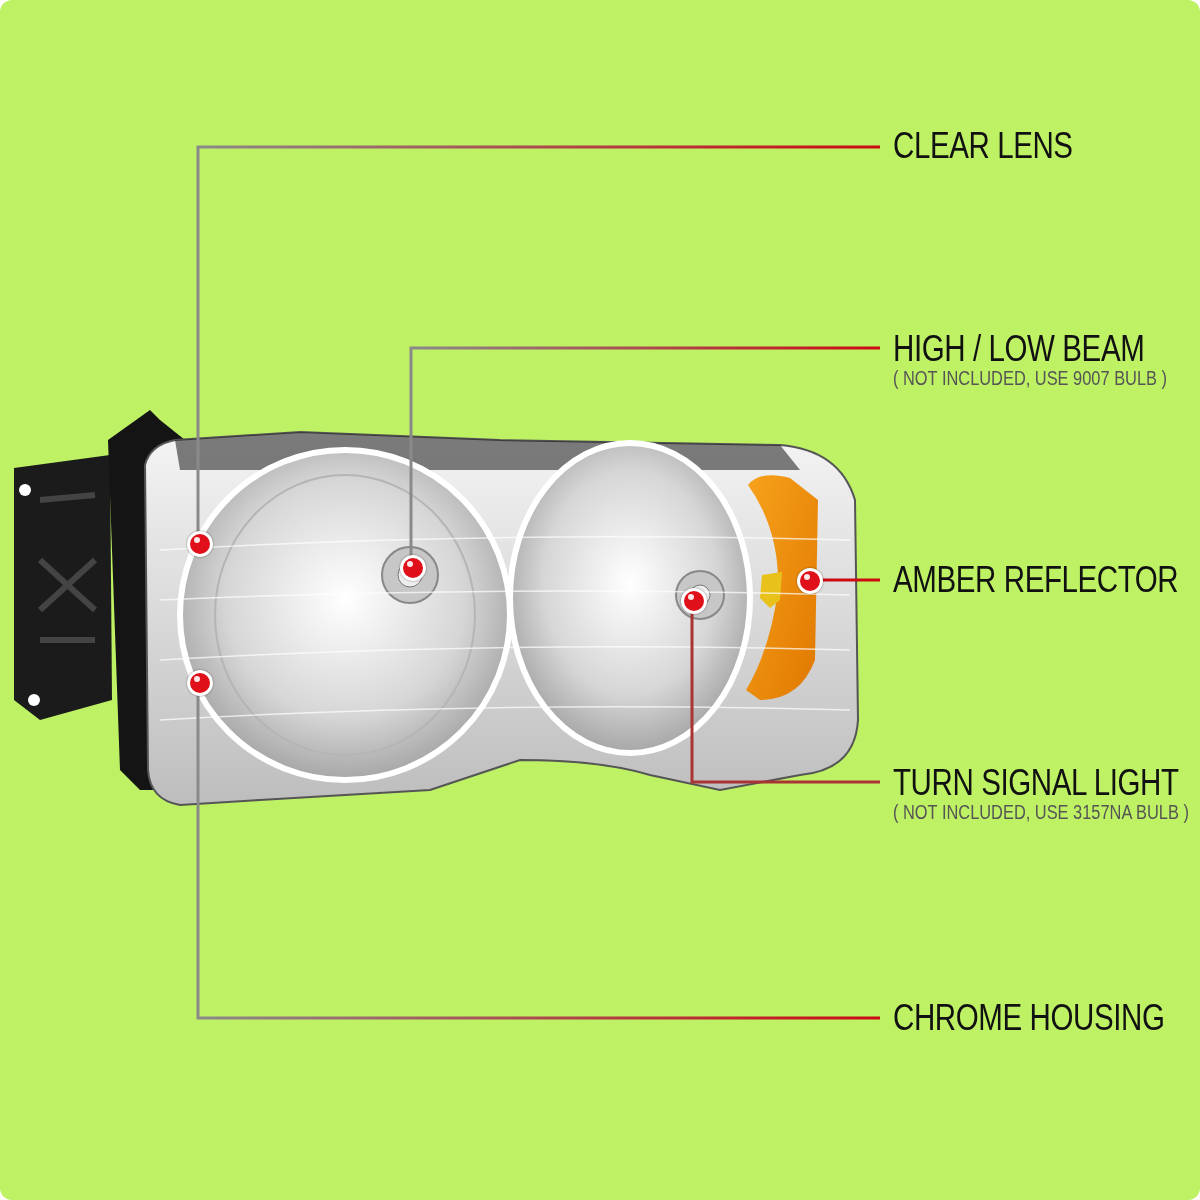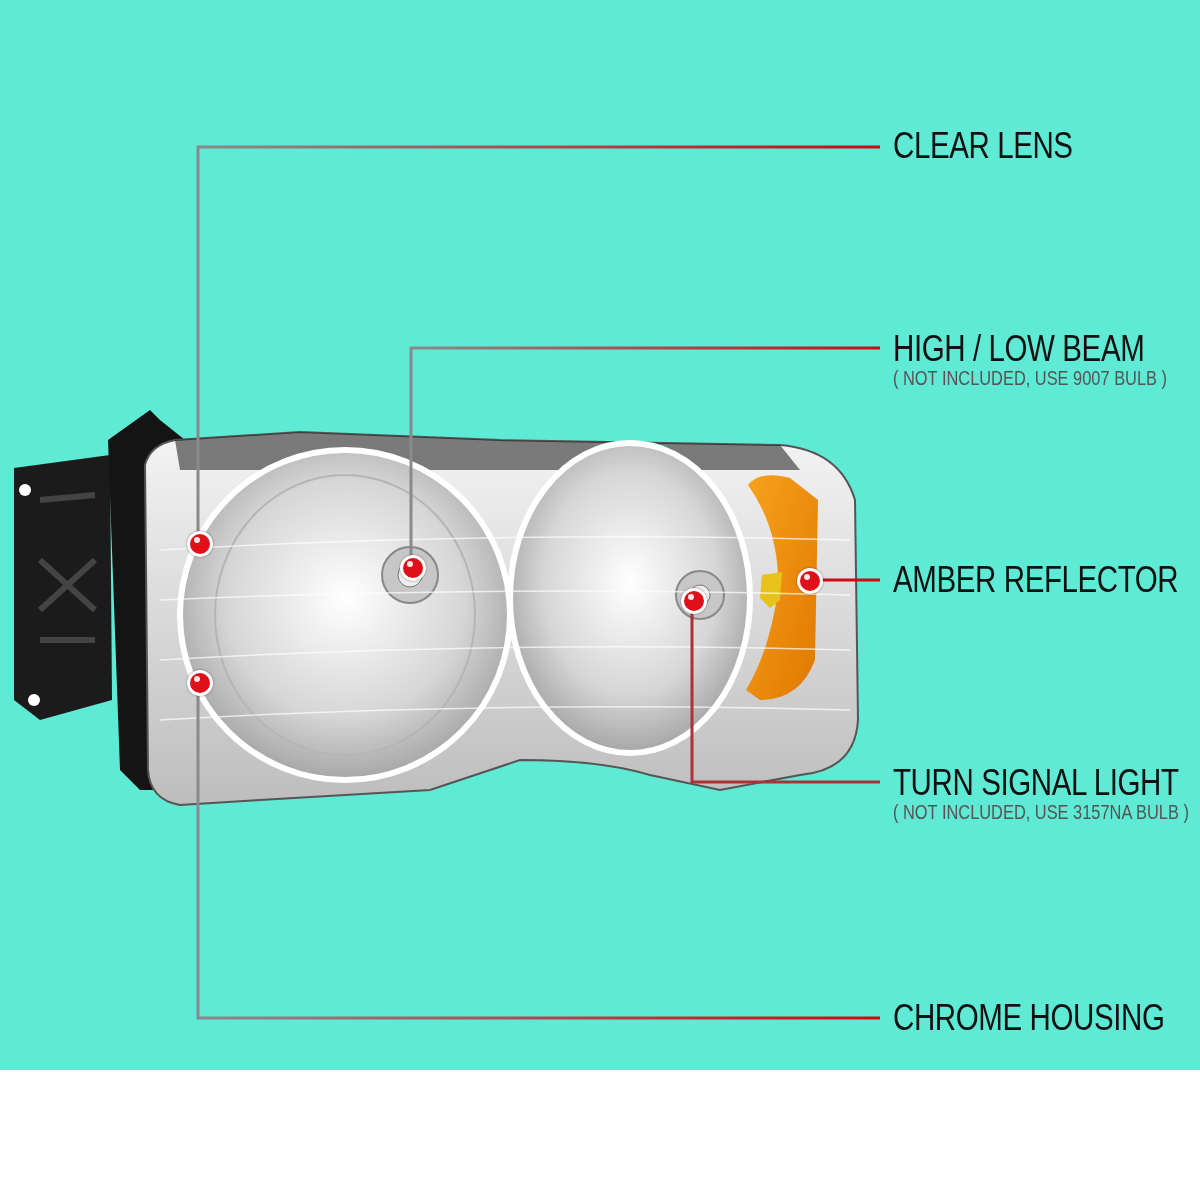--- a/index.html
+++ b/index.html
@@ -1,16 +1,16 @@
 <!DOCTYPE html>
 <html><head>
 <meta charset="utf-8">
 <style>
   html, body { margin:0; padding:0; background:#ffffff; }
-  #stage { position:relative; width:1200px; height:1070px; background:#5eead4; overflow:hidden; font-family:"Liberation Sans", sans-serif; }
+  #stage { position:relative; width:1200px; height:1200px; background:#bef264; overflow:hidden; font-family:"Liberation Sans", sans-serif;border-radius:12px; }
   .label { position:absolute; left:893px; color:#111; font-family:"Liberation Sans", sans-serif; font-weight:normal; letter-spacing:-0.5px; transform:scaleX(0.82); transform-origin:left top; white-space:nowrap; }
   .label .t { display:block; font-size:36px; line-height:38px; }
   .label .s { display:block; font-size:20px; line-height:20px; color:#555; letter-spacing:0px; }
   svg { position:absolute; left:0; top:0; }
   .dot { position:absolute; width:20px; height:20px; border-radius:50%; background:#e0101a; border:3px solid #fff; box-shadow:0 0 2px rgba(0,0,0,.5); }
   .dot::after { content:""; position:absolute; left:4px; top:3px; width:6px; height:6px; border-radius:50%; background:#fff; opacity:.9; }
 </style>
 </head>
 <body>
 

